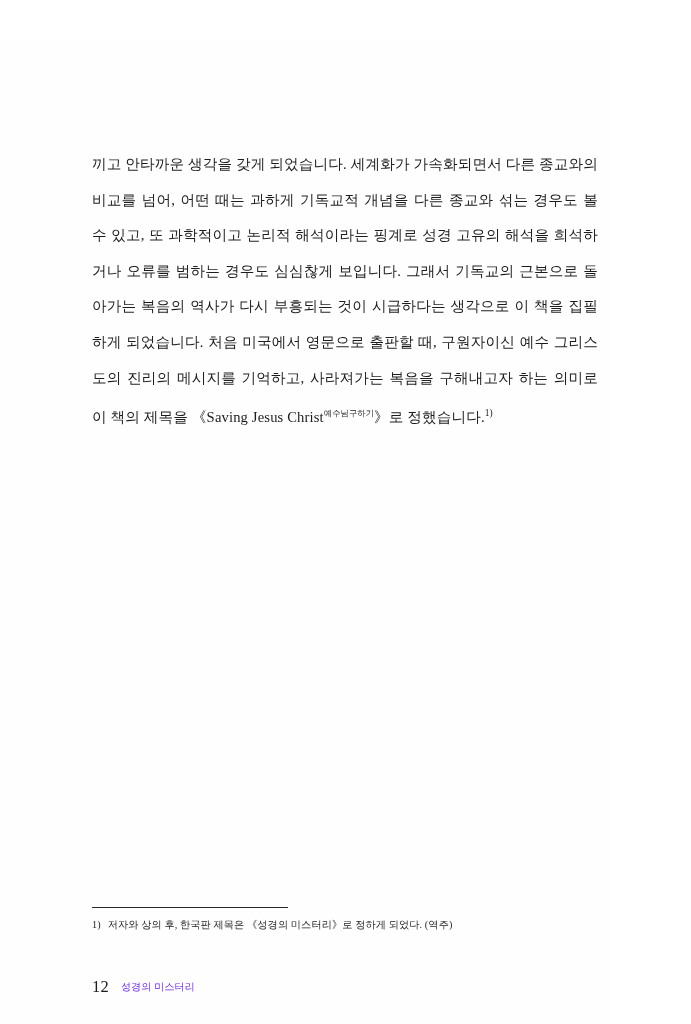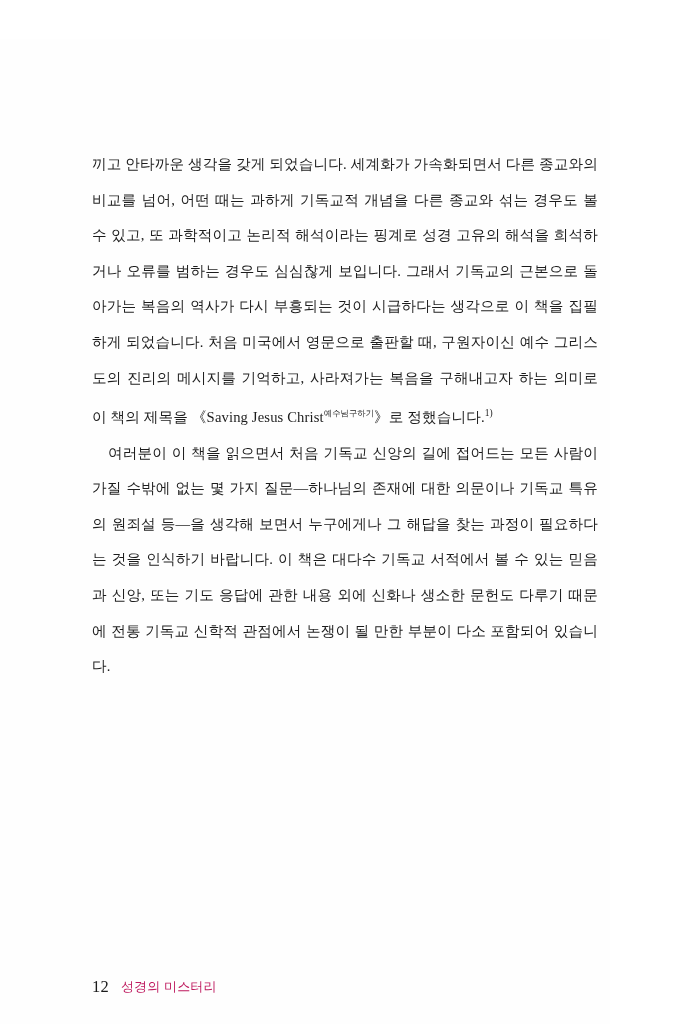--- a/index.html
+++ b/index.html
@@ -84,41 +84,46 @@
     width: 506px;
     display: flex;
     align-items: center;
   }
   .folio {
     font-size: 16.5px;
     color: #1b1b1b;
     letter-spacing: 0.2px;
   }
   .running-title {
-    font-size: 13px;
-    color: #be185d;
+    font-size: 10px;
+    color: #6d28d9;
     margin-left: 12px;
     letter-spacing: 0.2px;
   }
 </style>
 </head>
 <body>
 
 <div class="page">
 
   <div class="content">
 
     <p class="body-par">
       <span>끼고 안타까운 생각을 갖게 되었습니다. 세계화가 가속화되면서 다른 종교와의 비교를 넘어, 어떤 때는 과하게 기독교적 개념을 다른 종교와 섞는 경우도 볼 수 있고, 또 과학적이고 논리적 해석이라는 핑계로 성경 고유의 해석을 희석하거나 오류를 범하는 경우도 심심찮게 보입니다. 그래서 기독교의 근본으로 돌아가는 복음의 역사가 다시 부흥되는 것이 시급하다는 생각으로 이 책을 집필하게 되었습니다. 처음 미국에서 영문으로 출판할 때, 구원자이신 예수 그리스도의 진리의 메시지를 기억하고, 사라져가는 복음을 구해내고자 하는 의미로 이 책의 제목을 《</span><span class="booktitle">Saving Jesus Christ</span><span class="ruby">예수님구하기</span><span>》로 정했습니다.</span><span class="fnref">1)</span>
     </p>
 
-    <p class="body-par indent">여러분이 이 책을 읽으면서 처음 기독교 신앙의 길에 접어드는 모든 사람이 가질 수밖에 없는 몇 가지 질문―하나님의 존재에 대한 의문이나 기독교 특유의 원죄설 등―을 생각해 보면서 누구에게나 그 해답을 찾는 과정이 필요하다는 것을 인식하기 바랍니다. 이 책은 대다수 기독교 서적에서 볼 수 있는 믿음과 신앙, 또는 기도 응답에 관한 내용 외에 신화나 생소한 문헌도 다루기 때문에 전통 기독교 신학적 관점에서 논쟁이 될 만한 부분이 다소 포함되어 있습니다.</p>
 
 
   </div>
 
+  <div class="footnote-area">
+    <div class="footnote-rule"></div>
+    <div class="footnote-text">
+      <span class="footnote-num">1)</span><span>저자와 상의 후, 한국판 제목은 《성경의 미스터리》로 정하게 되었다. (역주)</span>
+    </div>
+  </div>
 
   <div class="page-footer">
     <span class="folio">12</span>
     <span class="running-title">성경의 미스터리</span>
   </div>
 
 </div>
 
 </body></html>

